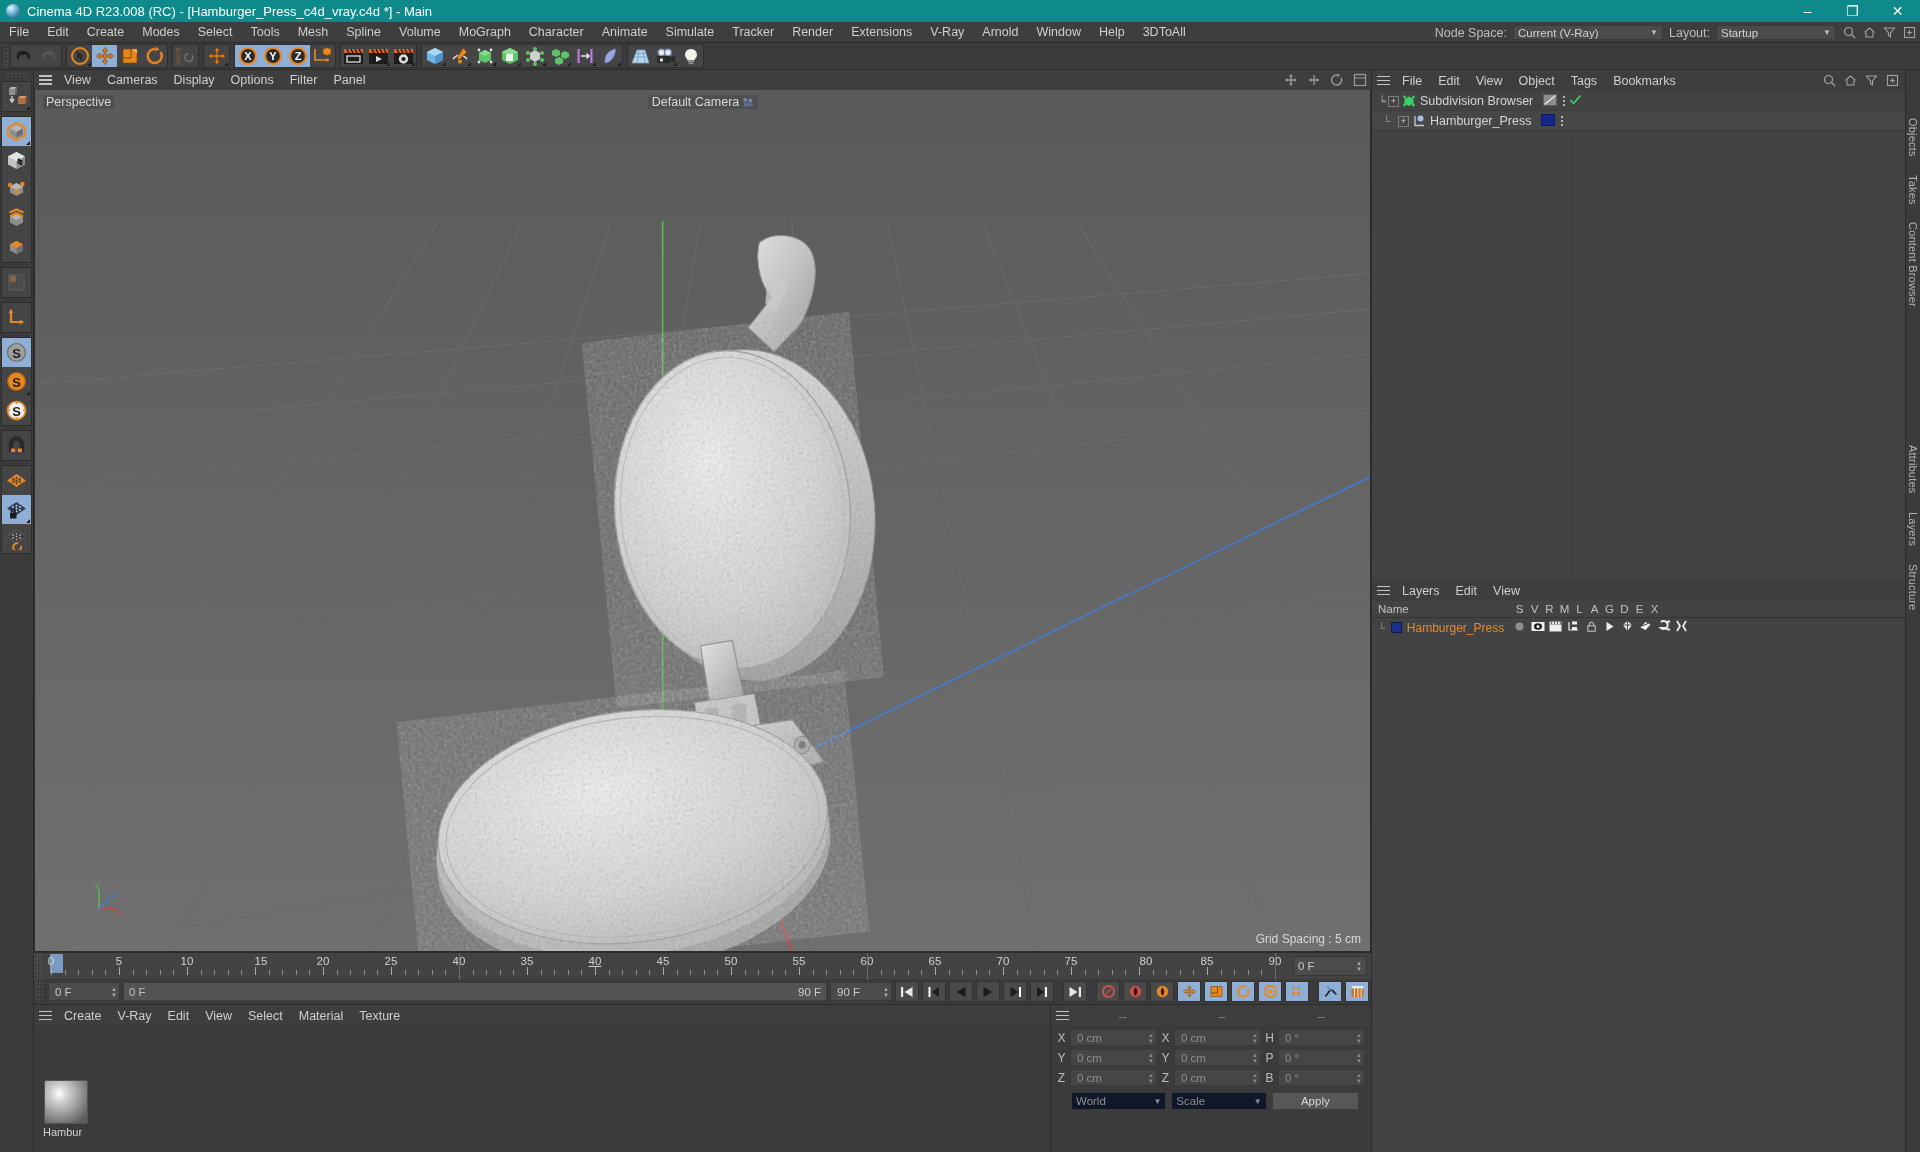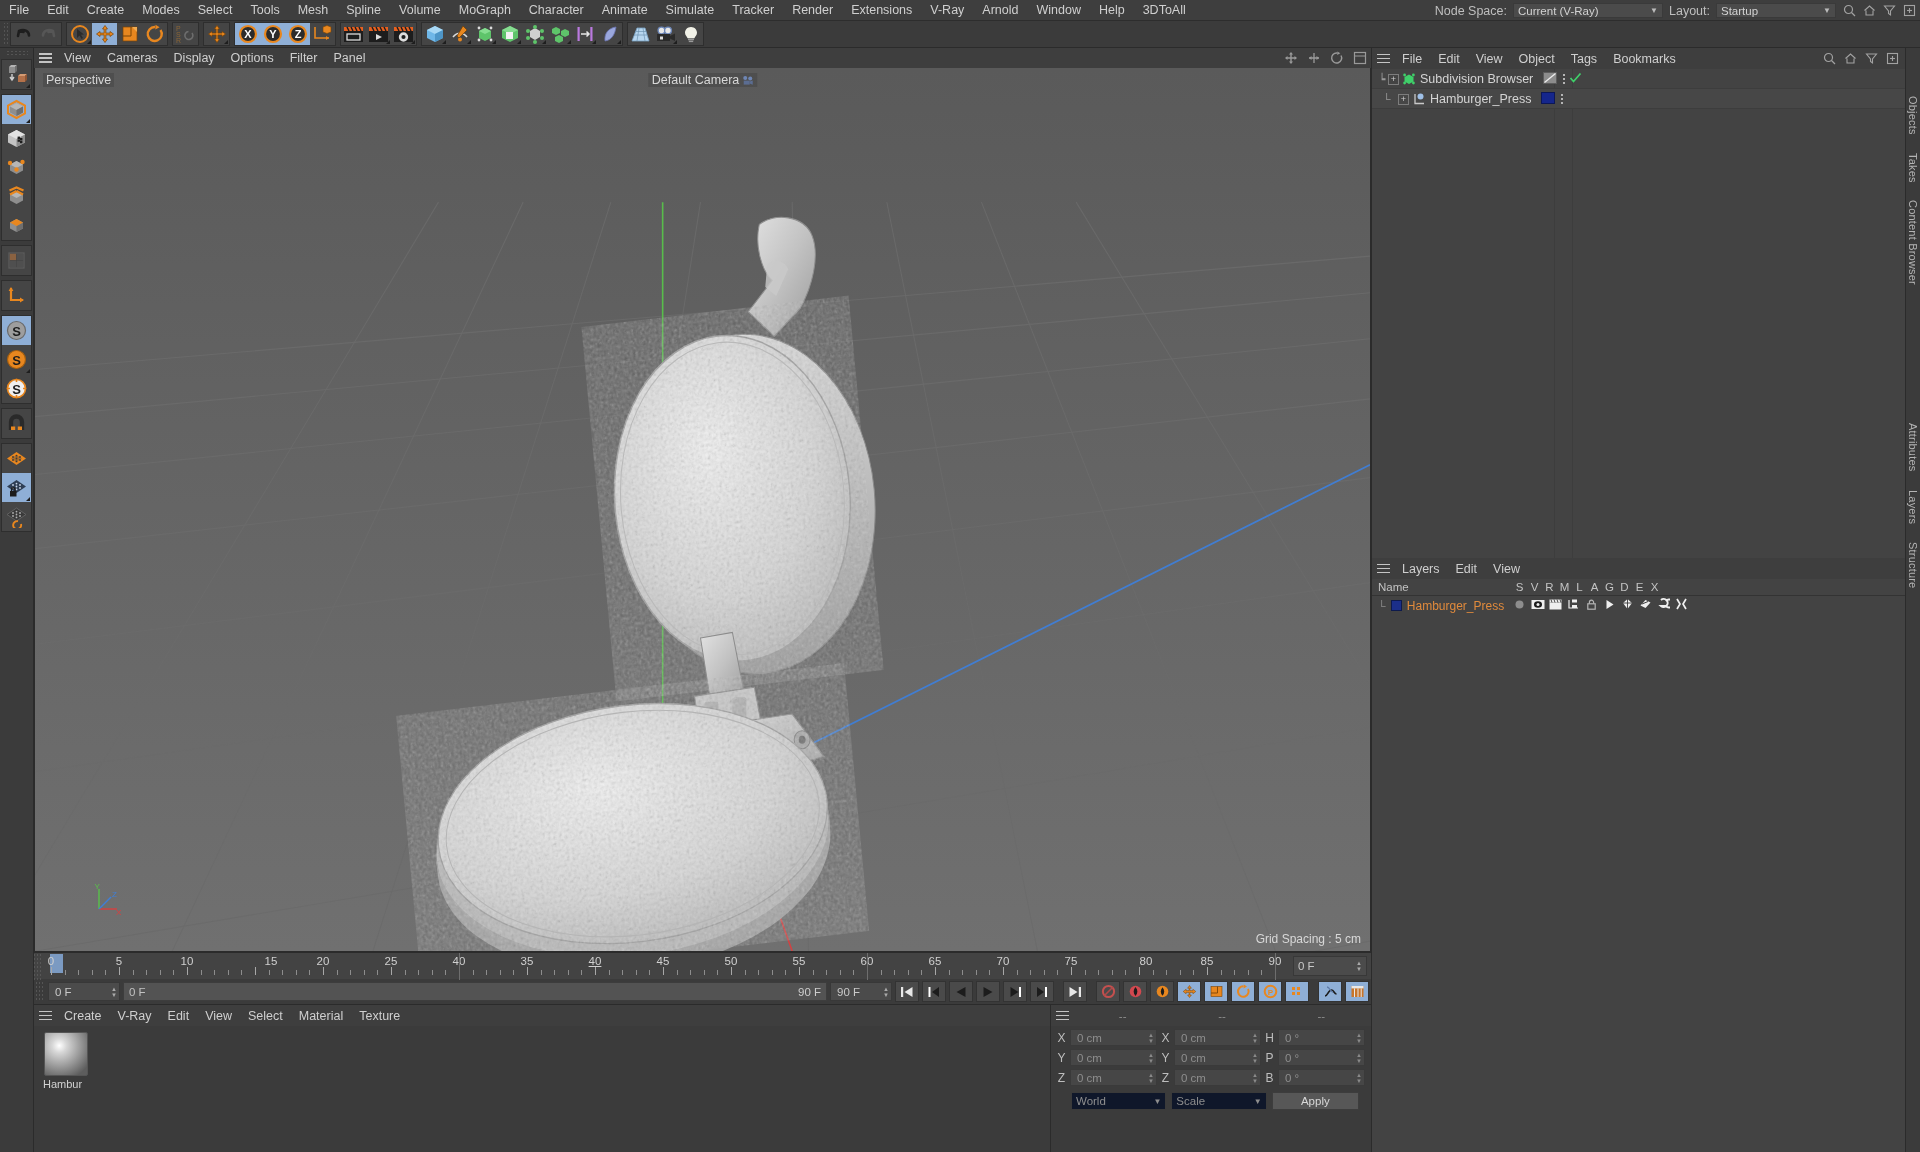--- a/index.html
+++ b/index.html
@@ -112,21 +112,21 @@
     align-items:center;justify-content:space-between;padding:0 5px;font-size:11.5px;color:#cdcdcd;}
   .pbtn{width:24px;height:21px;background:#4a4a4a;border:1px solid #333;display:flex;
     align-items:center;justify-content:center;flex:none;}
   .pbtn.on{background:#8fafd6;}
 
   
   .bottom{height:148px;flex:none;display:flex;background:#3b3b3b;border-top:1px solid #2b2b2b;}
   .mat-panel{flex:1;display:flex;flex-direction:column;min-width:0;border-right:1px solid #2b2b2b;}
   .mat-hdr{height:21px;background:#3e3e3e;display:flex;align-items:center;}
   .mat-body{flex:1;background:#3b3b3b;padding:6px 8px;}
-  .mat-item{width:48px;display:flex;flex-direction:column;align-items:center;}
+  .mat-item{width:48px;display:flex;flex-direction:column;align-items:center;margin-top:48px;}
   .mat-thumb{width:44px;height:44px;border:1px solid #555;
     background:
       radial-gradient(circle at 34% 30%, #ffffff 0%, #d6d6d6 18%, #9a9a9a 52%, #5d5d5d 86%),
       #4a5a66;
     border-radius:2px;display:block;}
   .mat-name{font-size:11px;color:#d2d2d2;margin-top:2px;width:46px;overflow:hidden;
     white-space:nowrap;text-align:left;}
 
   .coord-panel{width:320px;flex:none;display:flex;flex-direction:column;}
   .coord-hdr{height:21px;background:#3e3e3e;display:flex;align-items:center;gap:0;}
@@ -183,20 +183,28 @@
   
   .status{height:22px;background:#3b3b3b;border-top:1px solid #2b2b2b;display:flex;
     align-items:center;flex:none;}
   .status-txt{font-size:12px;color:#cfcfcf;}
 </style>
 </head>
 <body>
 
 <div class="app">
 
+  <div class="titlebar">
+    <div class="tb-logo"></div>
+    <div class="tb-title">Cinema 4D R23.008 (RC) - [Hamburger_Press_c4d_vray.c4d *] - Main</div>
+    <div class="tb-spacer"></div>
+    <div class="tb-btn">–</div>
+    <div class="tb-btn">❐</div>
+    <div class="tb-btn close">✕</div>
+  </div>
 
   <div class="menubar">
     <div class="menu-item">File</div>
     <div class="menu-item">Edit</div>
     <div class="menu-item">Create</div>
     <div class="menu-item">Modes</div>
     <div class="menu-item">Select</div>
     <div class="menu-item">Tools</div>
     <div class="menu-item">Mesh</div>
     <div class="menu-item">Spline</div>
@@ -866,21 +874,21 @@
               <div class="tl-tick" style="left: 1150.4px;"></div>
               <div class="tl-tick maj" style="left: 1164px;"></div>
               <div class="tl-tick" style="left: 1177.6px;"></div>
               <div class="tl-tick" style="left: 1191.2px;"></div>
               <div class="tl-tick" style="left: 1204.8px;"></div>
               <div class="tl-tick" style="left: 1218.4px;"></div>
               <div class="tl-tick maj" style="left: 1232px;"></div>
               <div class="tl-tick-lbl" style="left: 8px;">0</div>
               <div class="tl-tick-lbl" style="left: 76px;">5</div>
               <div class="tl-tick-lbl" style="left: 144px;">10</div>
-              <div class="tl-tick-lbl" style="left: 228px;">15</div>
+              <div class="tl-tick-lbl" style="left: 218px;">15</div>
               <div class="tl-tick-lbl" style="left: 280px;">20</div>
               <div class="tl-tick-lbl" style="left: 348px;">25</div>
               <div class="tl-tick-lbl" style="left: 416px;">40</div>
               <div class="tl-vline" style="left: 416px;"></div>
               <div class="tl-tick-lbl" style="left: 484px;">35</div>
               <div class="tl-tick-lbl" style="left: 552px; text-decoration: underline;">40</div>
               <div class="tl-tick-lbl" style="left: 620px;">45</div>
               <div class="tl-tick-lbl" style="left: 688px;">50</div>
               <div class="tl-tick-lbl" style="left: 756px;">55</div>
               <div class="tl-tick-lbl" style="left: 824px;">60</div>

